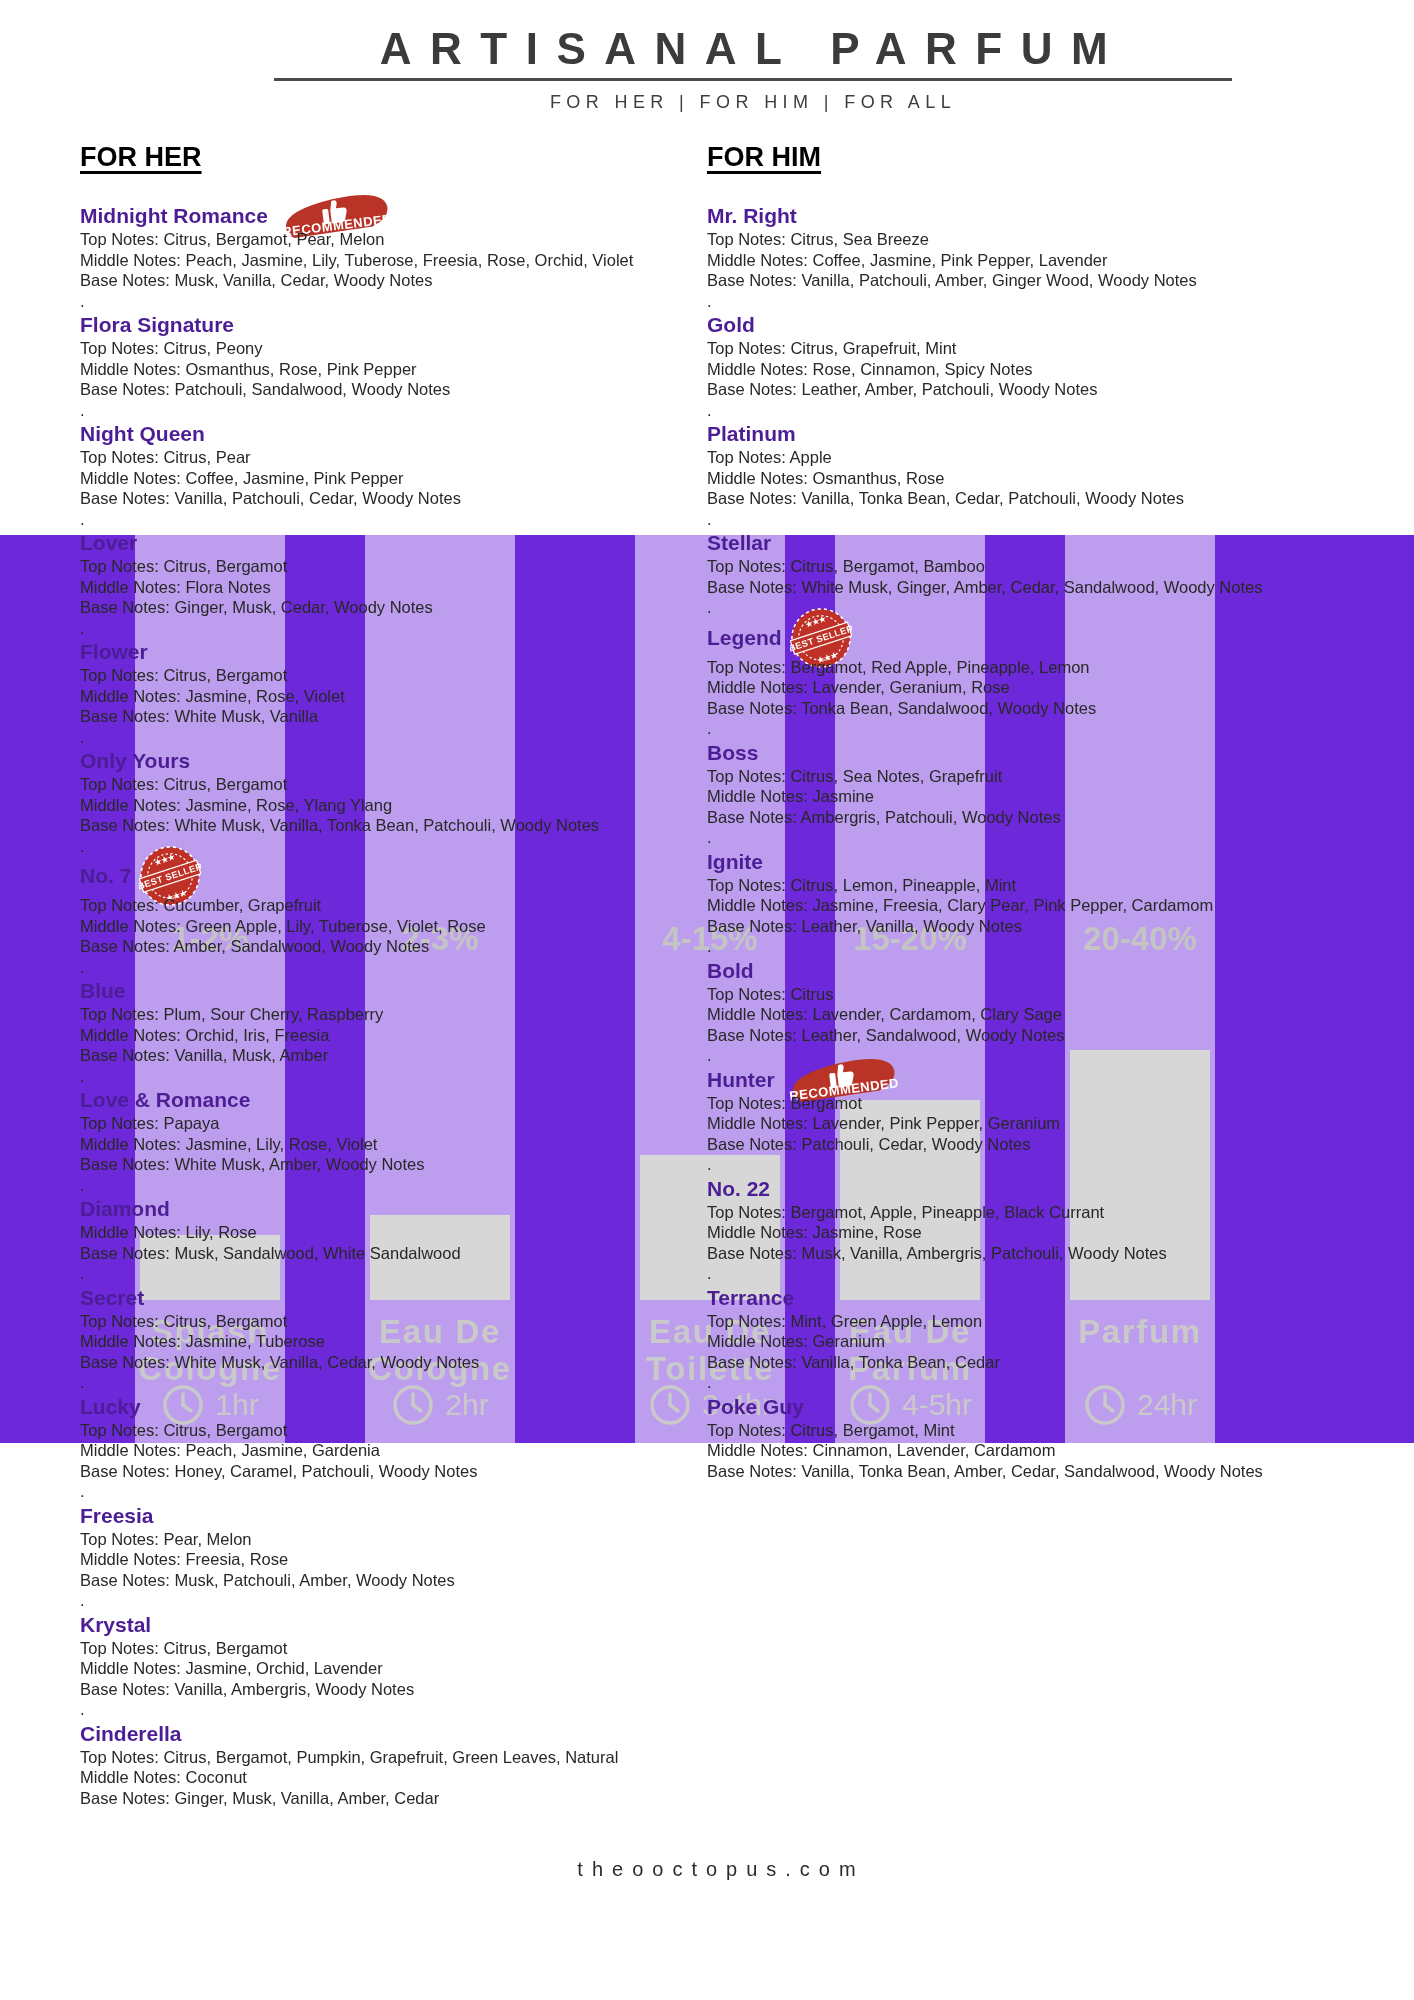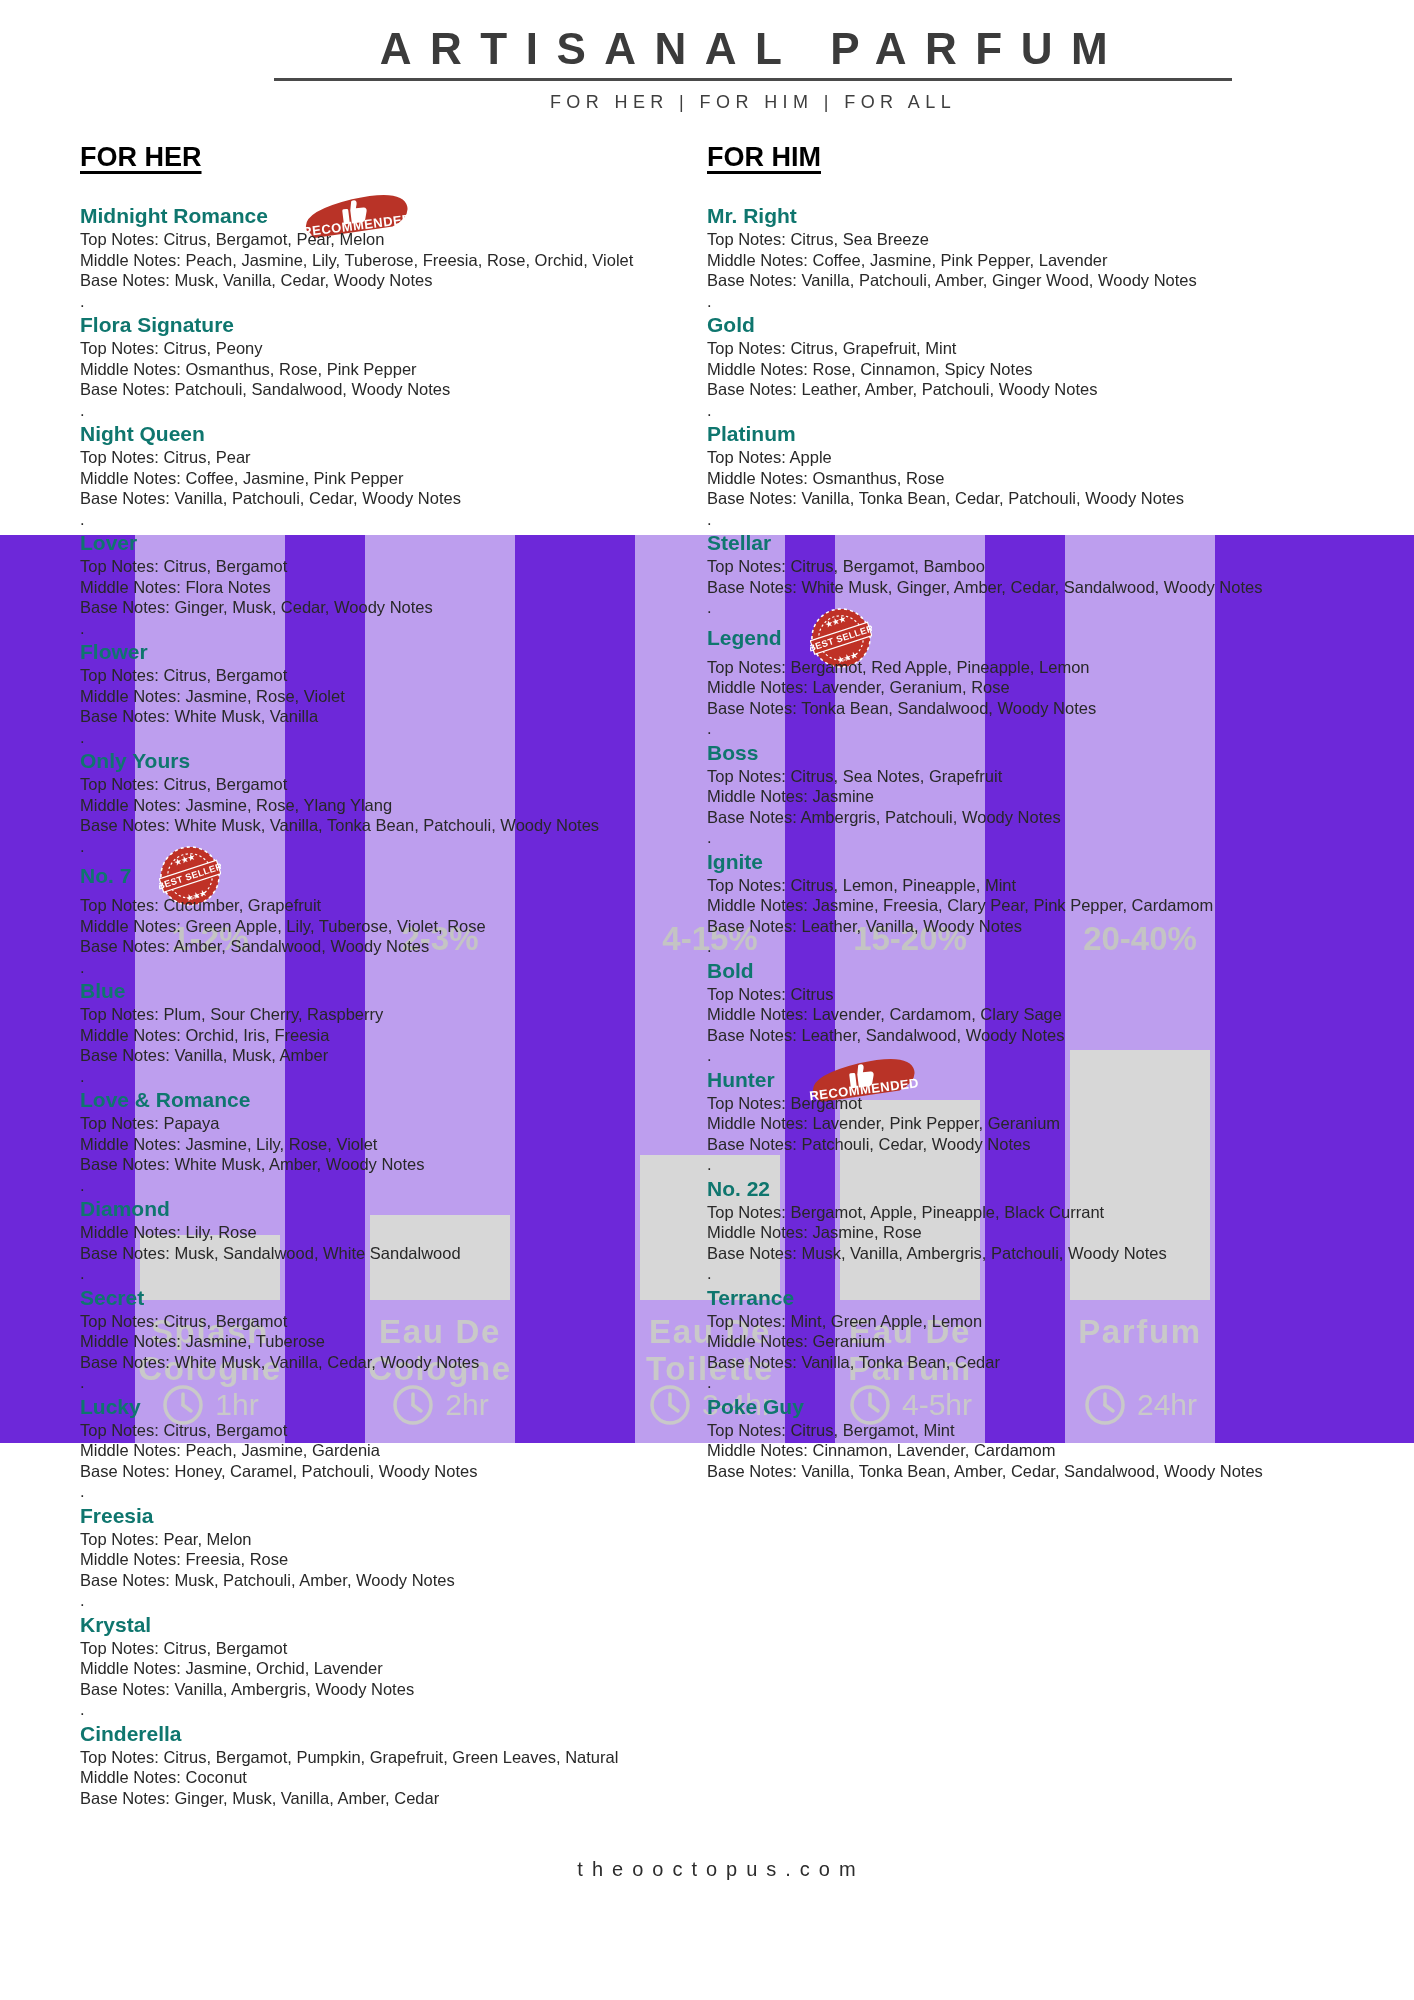--- a/index.html
+++ b/index.html
@@ -21,21 +21,21 @@
   .title{margin:0;font-size:44px;font-weight:bold;color:#3b3b3b;letter-spacing:0.42em;white-space:nowrap;}
   .rule{width:958px;margin:4px auto 0;border-top:3px solid #4a4a4a;}
   .subtitle{margin-top:11px;font-size:18px;color:#3e3e3e;letter-spacing:0.30em;white-space:nowrap;}
   
   .col{position:absolute;top:142px;z-index:1;}
   .col-her{left:80px;width:605px;}
   .col-him{left:707px;width:665px;}
   .section-title{margin:0;font-size:27px;font-weight:bold;color:#000;
     text-decoration:underline;text-decoration-thickness:3px;text-underline-offset:5px;}
   .entry-list{margin-top:30px;}
-  .entry-name{font-size:21px;font-weight:bold;color:#0f766e;line-height:26px;display:flex;align-items:center;gap:28px;text-align:center;}
+  .entry-name{font-size:21px;font-weight:bold;color:#4c1d95;line-height:26px;display:flex;align-items:center;gap:8px;text-align:center;}
   .badge-slot{display:inline-flex;margin-top:-12px;margin-bottom:-12px;}
   .note{font-size:16.5px;line-height:20.5px;color:#282828;white-space:nowrap;}
   .dot{font-size:16.5px;line-height:21.5px;color:#282828;}
   
   .footer{position:absolute;top:1858px;left:14px;width:100%;text-align:center;z-index:1;
     font-size:20px;letter-spacing:0.45em;color:#2c2c2c;}
 </style>
 </head>
 <body>
 

